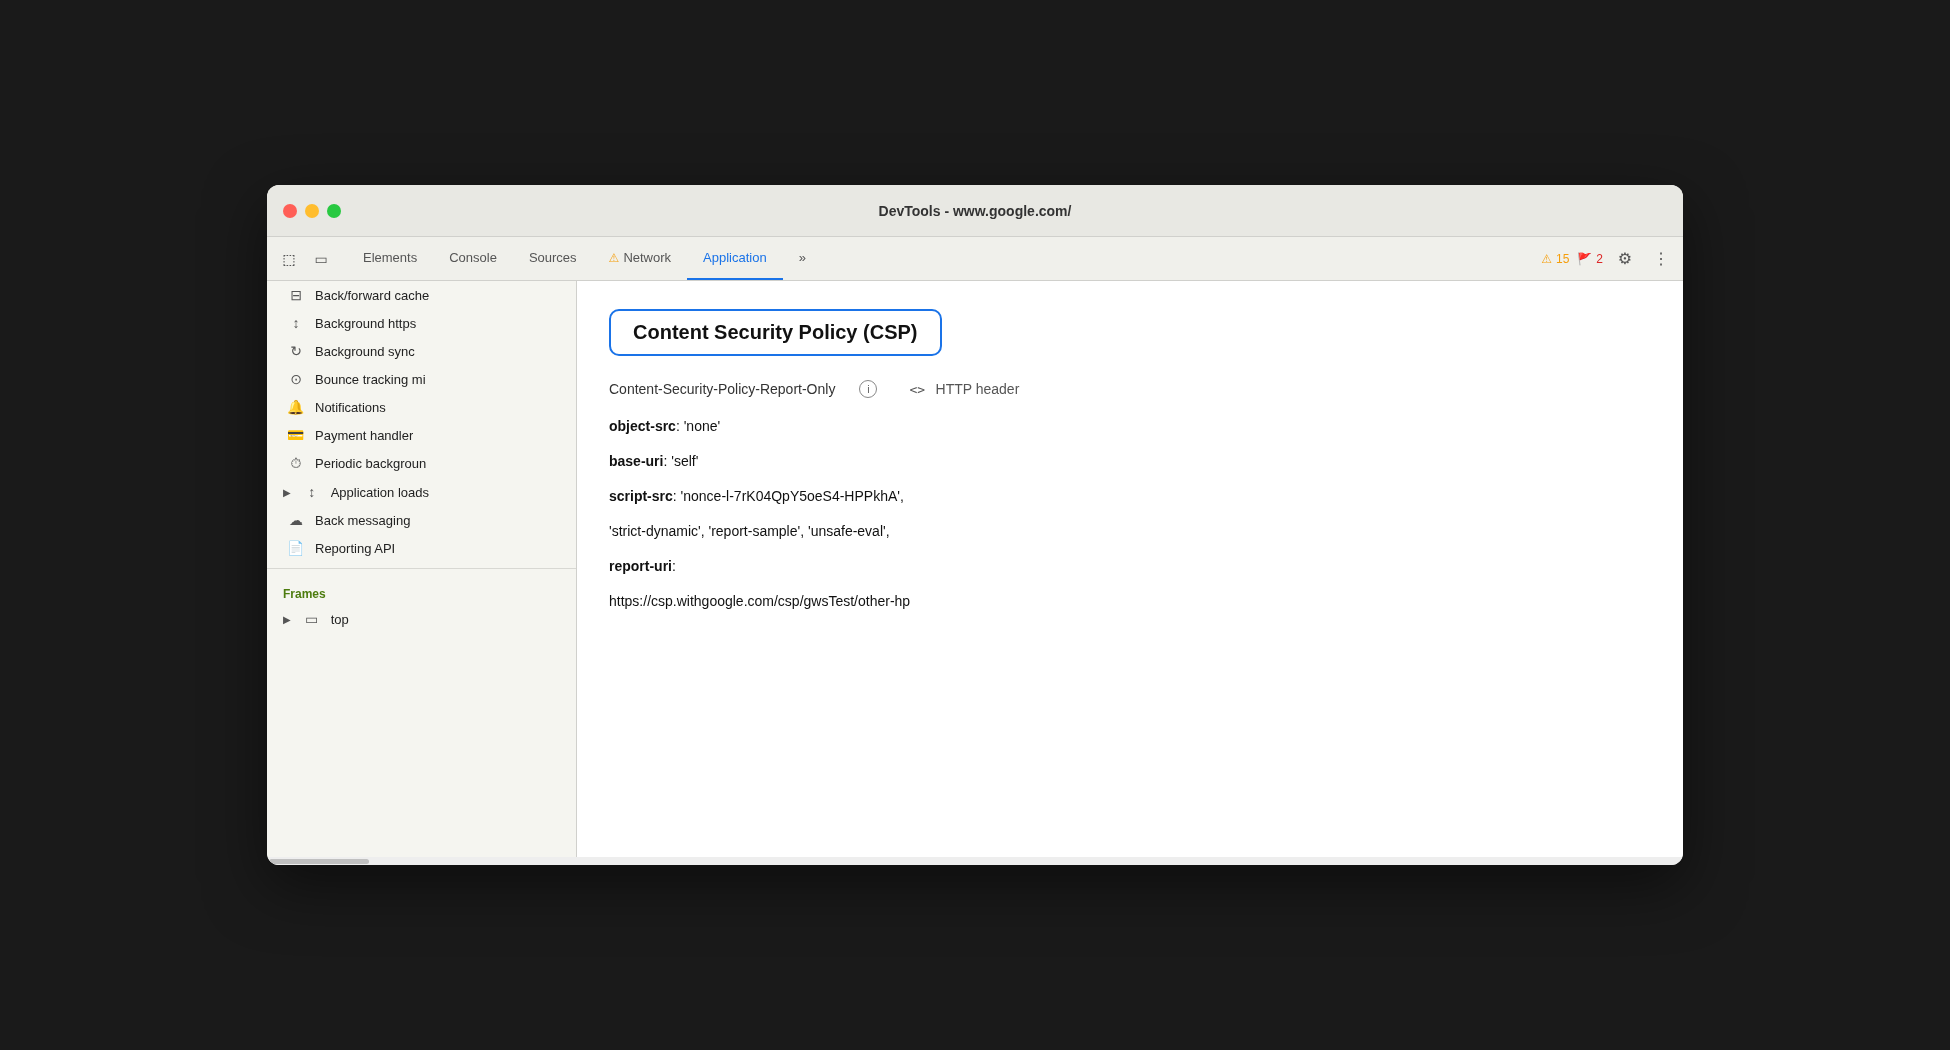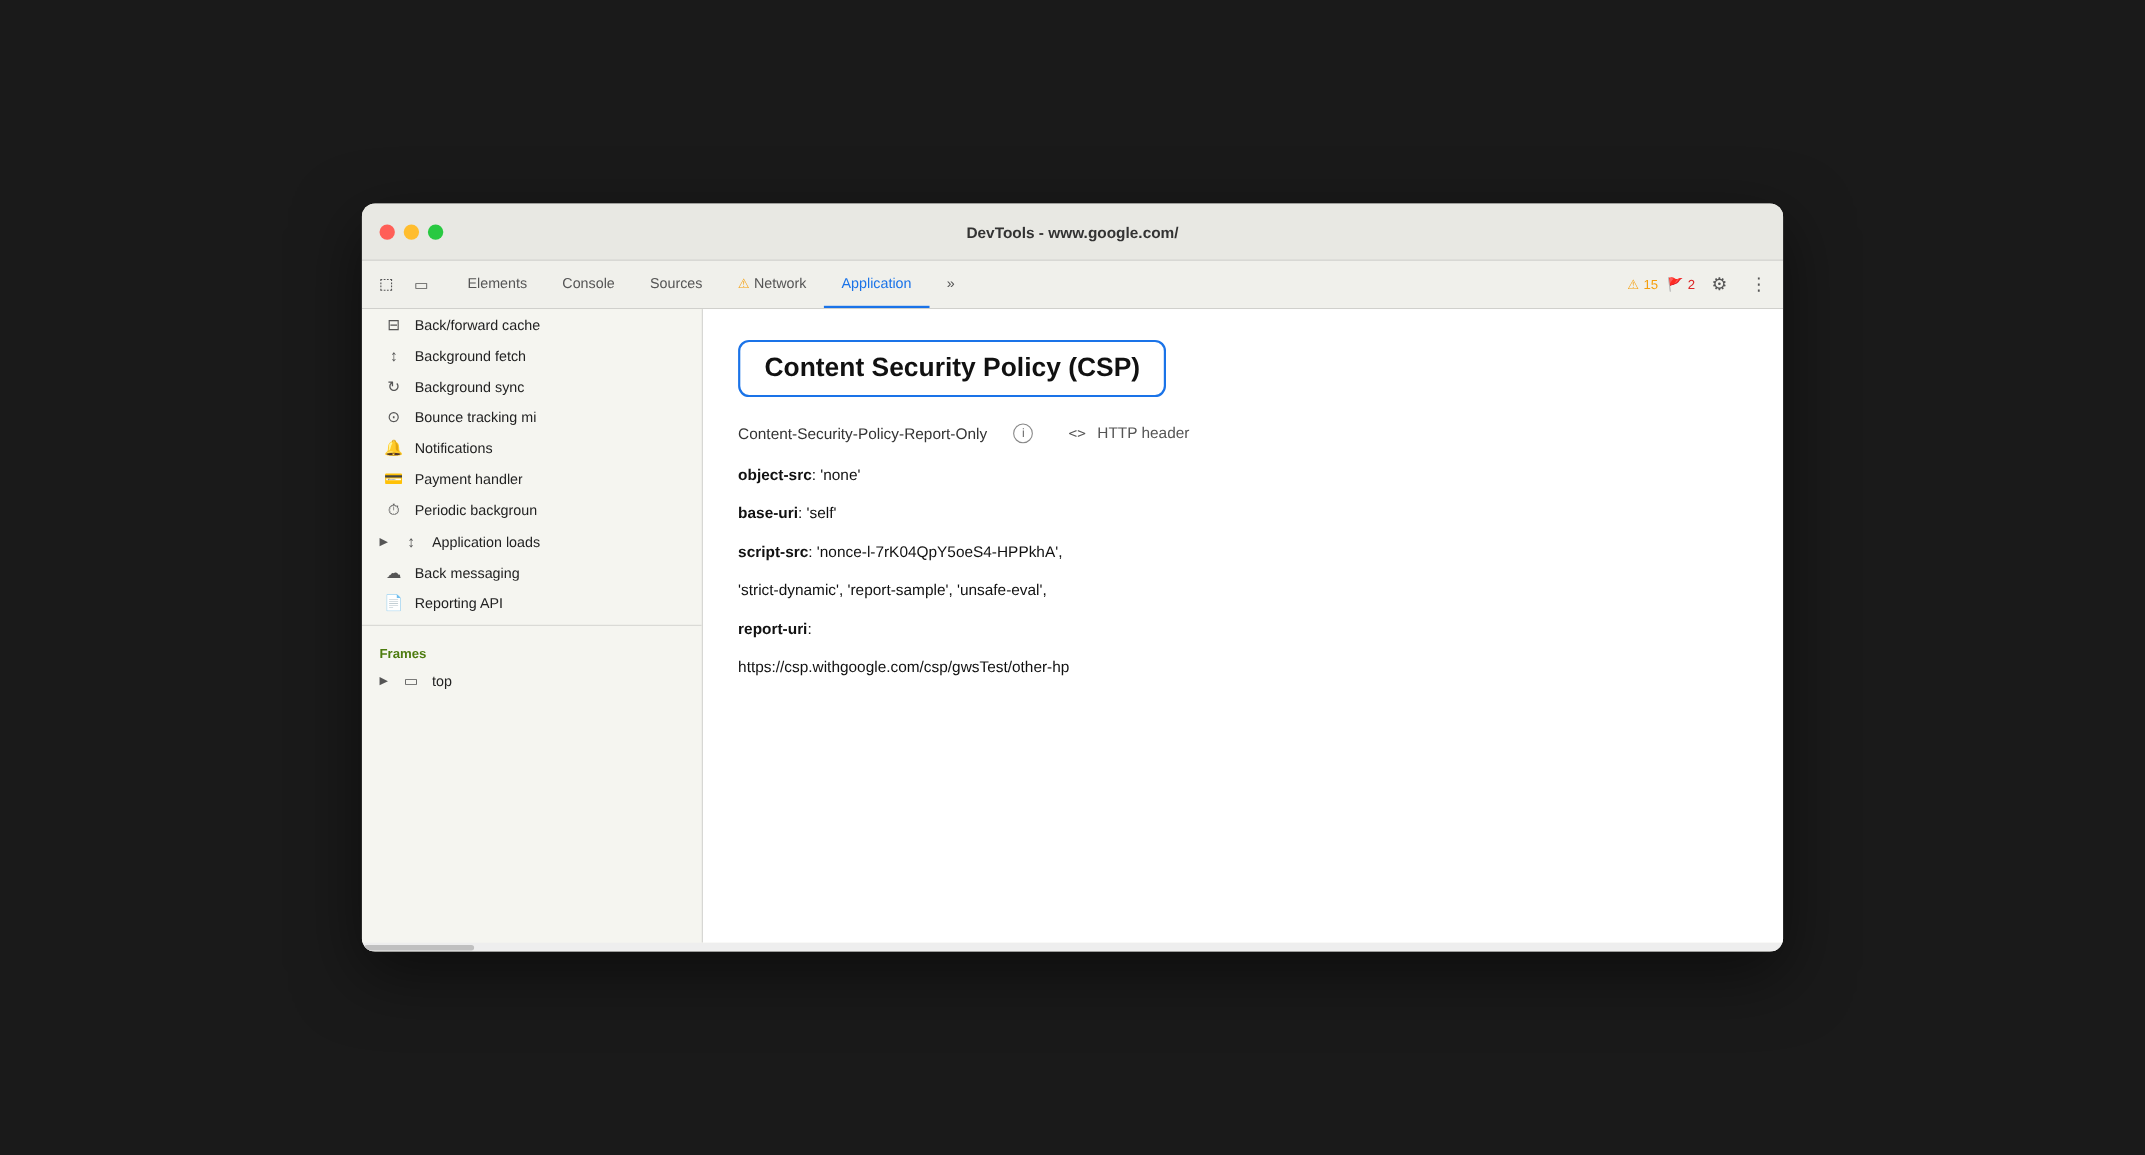--- a/index.html
+++ b/index.html
@@ -6,21 +6,21 @@
     body {
       background: #1a1a1a;
       display: flex;
       justify-content: center;
       align-items: center;
       width: 1950px;
       height: 1050px;
       font-family: -apple-system, BlinkMacSystemFont, 'Segoe UI', sans-serif;
     }
     .window {
-      width: 1292px;
+      width: 1416px;
       height: 680px;
       background: #f5f5f0;
       border-radius: 12px;
       overflow: hidden;
       box-shadow: 0 20px 60px rgba(0,0,0,0.5);
       display: flex;
       flex-direction: column;
     }
     .titlebar {
       background: #e8e8e3;
@@ -198,21 +198,21 @@
       position: relative;
     }
     .main-panel::-webkit-scrollbar { width: 8px; }
     .main-panel::-webkit-scrollbar-track { background: transparent; }
     .main-panel::-webkit-scrollbar-thumb { background: #ccc; border-radius: 4px; }
     .csp-title-box {
       display: inline-block;
       border: 2.5px solid #1a73e8;
       border-radius: 10px;
       padding: 10px 22px;
-      font-size: 24px;
+      font-size: 20px;
       font-weight: 700;
       color: #111;
       margin-bottom: 24px;
     }
     .policy-row {
       display: flex;
       align-items: center;
       gap: 24px;
       margin-bottom: 18px;
     }
@@ -317,21 +317,21 @@
   <div class="content">
 
     <div class="sidebar">
 
       <div class="sidebar-item">
         <span class="sidebar-item-icon">⊟</span>
         <span class="sidebar-item-label">Back/forward cache</span>
       </div>
       <div class="sidebar-item">
         <span class="sidebar-item-icon">↕</span>
-        <span class="sidebar-item-label">Background fetch</span>
+        <span class="sidebar-item-label">Background https</span>
       </div>
       <div class="sidebar-item">
         <span class="sidebar-item-icon">↻</span>
         <span class="sidebar-item-label">Background sync</span>
       </div>
       <div class="sidebar-item">
         <span class="sidebar-item-icon">⊙</span>
         <span class="sidebar-item-label">Bounce tracking mi</span>
       </div>
       <div class="sidebar-item">

